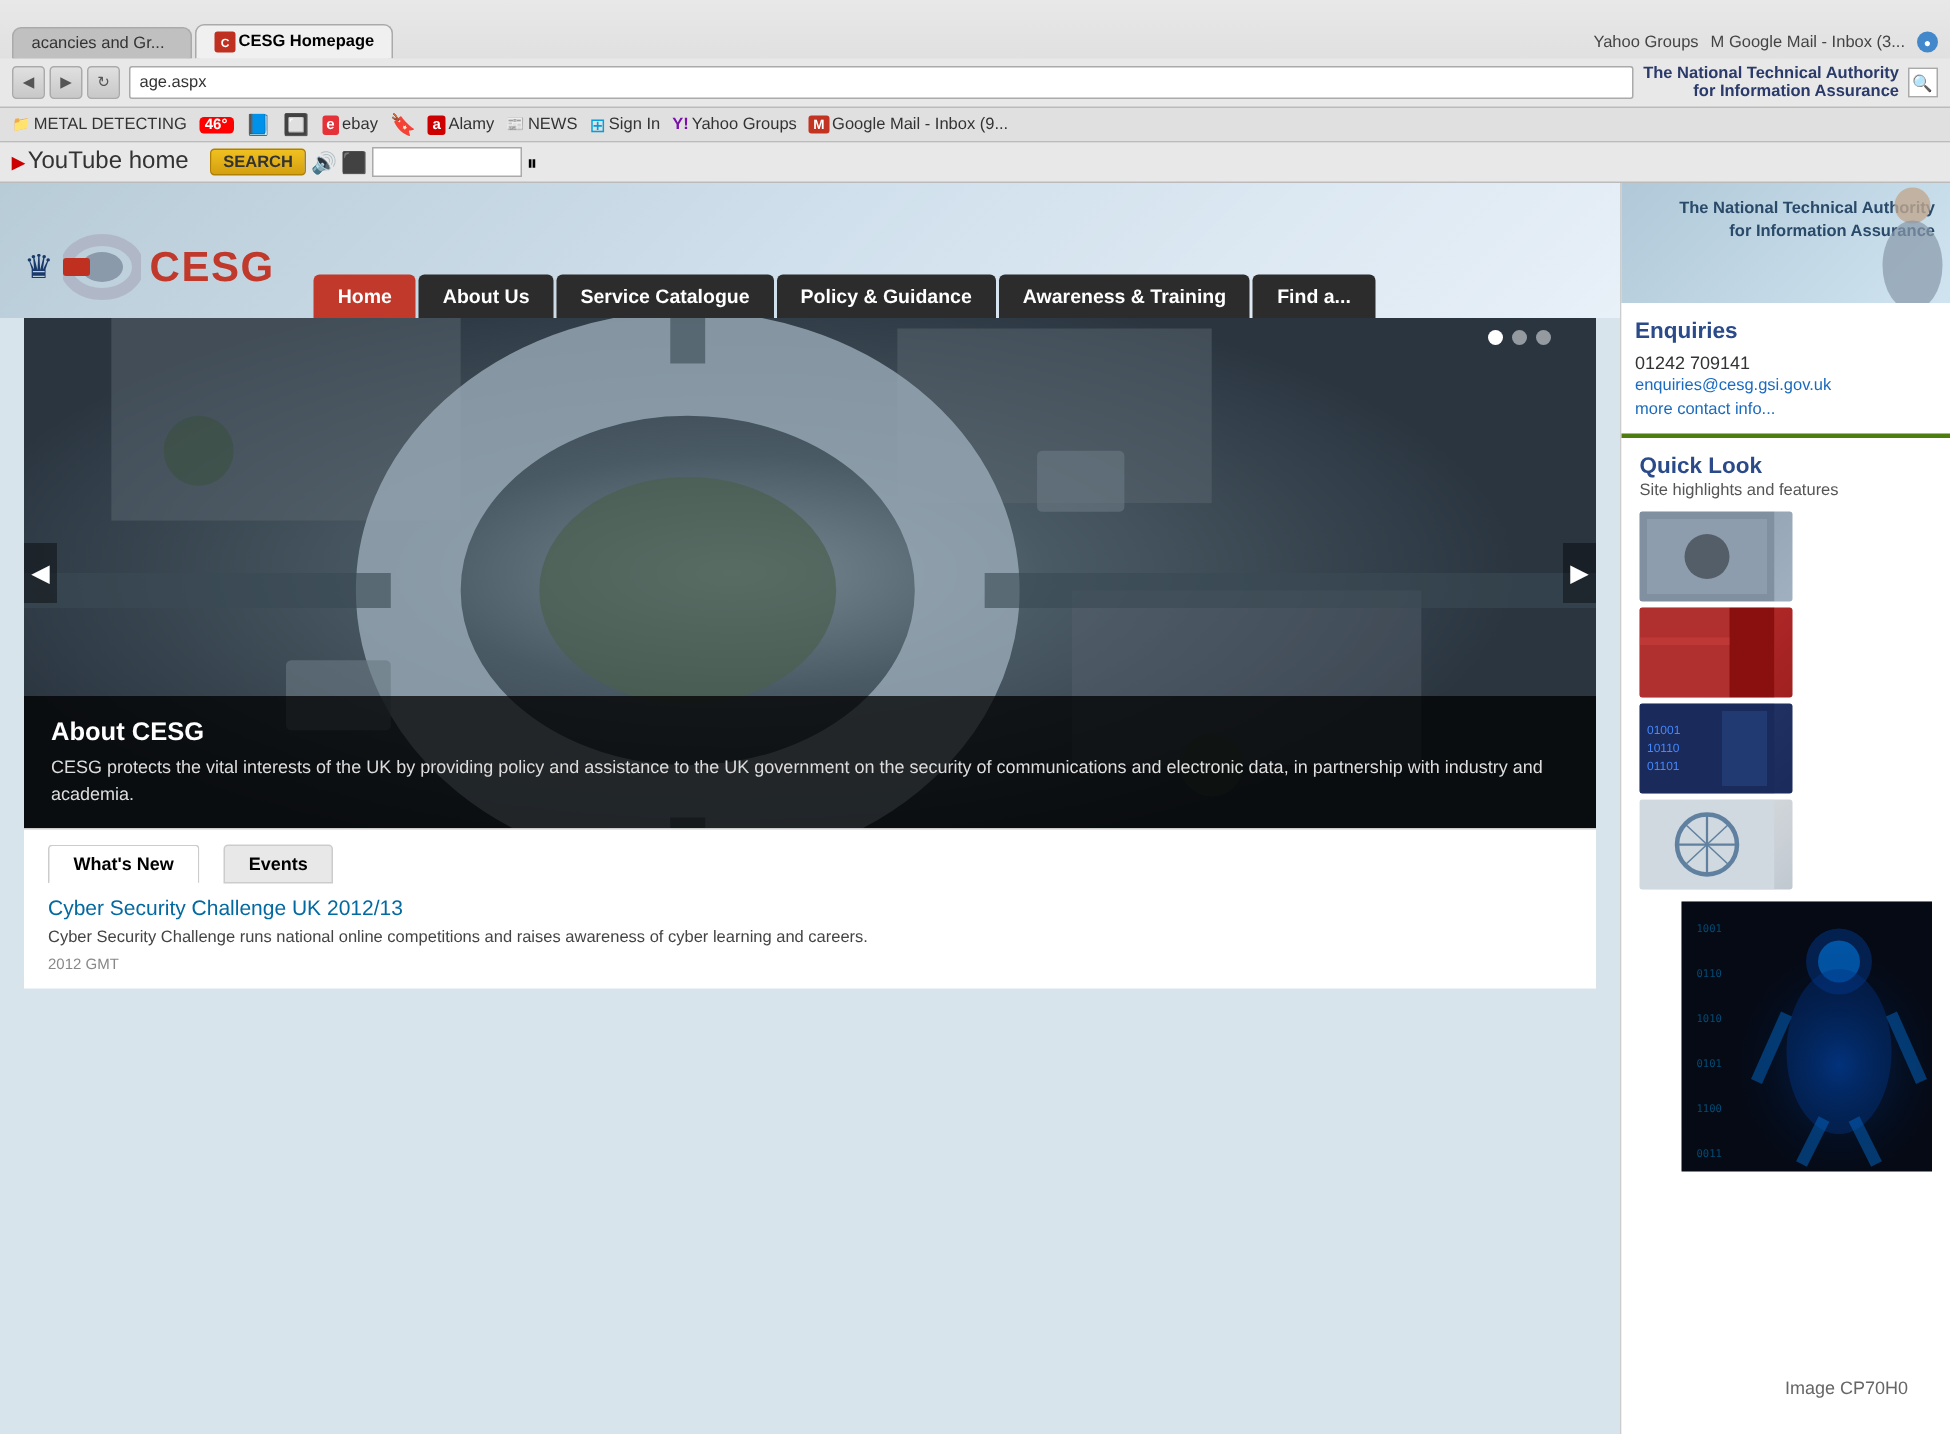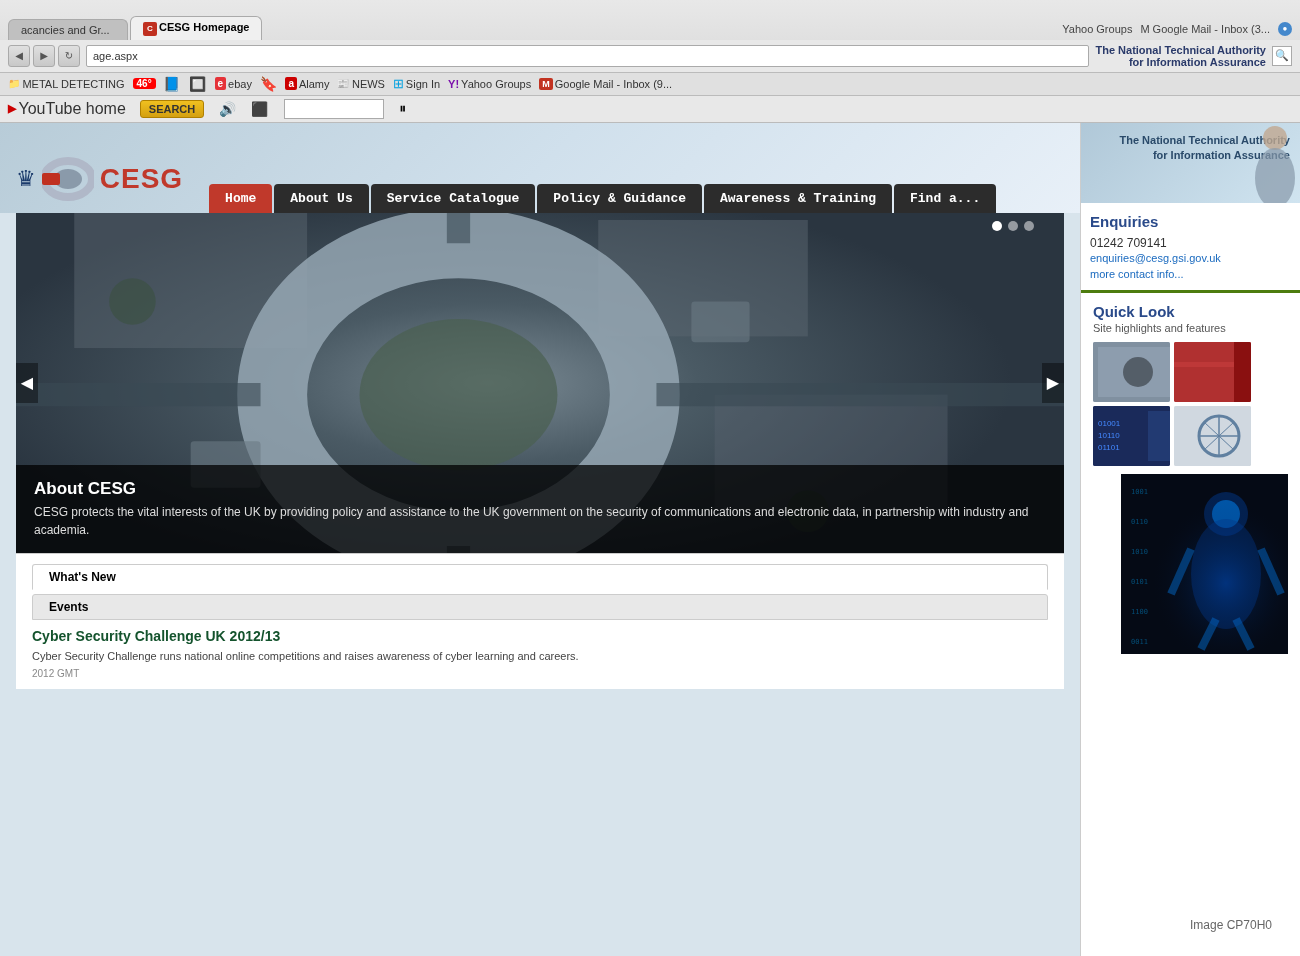--- a/index.html
+++ b/index.html
@@ -186,21 +186,20 @@
     
     .nav-bar {
       display: flex;
       align-items: center;
       gap: 2px;
       padding: 0 16px;
       background: transparent;
       position: relative;
       z-index: 5;
       margin-top: -2px;
-      font-family: Liberation Mono, monospace;
     }
 
     .nav-item {
       padding: 7px 16px;
       font-size: 13px;
       font-weight: 600;
       cursor: pointer;
       border-radius: 4px 4px 0 0;
       color: white;
       text-decoration: none;
@@ -304,45 +303,44 @@
 
     
     .bottom-content {
       padding: 10px 16px;
       background: white;
       border-top: 1px solid #ccc;
     }
 
     .tabs-section {
       display: flex;
-      gap: 4px;
+      gap: 16px;
       margin-bottom: 8px;
-      flex-direction: column;
     }
 
     .content-tab {
       padding: 5px 16px;
       font-size: 12px;
       cursor: pointer;
       border: 1px solid #ccc;
       background: #e8e8e8;
       border-radius: 3px 3px 0 0;
       font-weight: bold;
     }
 
     .content-tab.active {
       background: white;
       font-weight: bold;
       border-bottom-color: white;
     }
 
     .news-title {
       font-size: 14px;
-      font-weight: bold;
-      color: #14532d;
+      font-weight: normal;
+      color: #0369a1;
       margin-bottom: 4px;
       cursor: pointer;
     }
 
     .news-desc {
       font-size: 11px;
       color: #444;
       line-height: 1.5;
     }
 
@@ -424,21 +422,21 @@
       margin-bottom: 8px;
     }
 
     .quicklook-thumbnails {
       display: flex;
       flex-wrap: wrap;
       gap: 4px;
     }
 
     .ql-thumb {
-      width: 77px;
+      width: 102px;
       height: 60px;
       background: #aab8c8;
       border-radius: 2px;
       overflow: hidden;
       position: relative;
     }
 
     .ql-thumb-1 {
       background: linear-gradient(135deg, #8a9aaa, #a0b0c0);
     }
@@ -569,21 +567,21 @@
       <span style="background:#c23321;color:white;font-size:9px;font-weight:bold;padding:1px 3px;border-radius:2px;">M</span>
       <span>Google Mail - Inbox (9...</span>
     </div>
   </div>
 
   <div class="search-bar-row">
     <div class="bookmark-item">
       <span style="color:#cc0000;font-weight:bold;font-size:11px;">▶</span>
       <span>YouTube home</span>
     </div>
-    <div style="display:flex;align-items:center;gap:15px;margin-left:8px;">
+    <div style="display:flex;align-items:center;gap:3px;margin-left:8px;">
       <button class="search-btn">SEARCH</button>
       <span style="font-size:14px;cursor:pointer;">🔊</span>
       <span style="font-size:14px;cursor:pointer;">⬛</span>
       <input class="search-input-bar" placeholder="" style="width: 100px;">
       <span style="font-size:14px;cursor:pointer;">⏸</span>
     </div>
   </div>
 </div>
 
 <div class="website-container">

